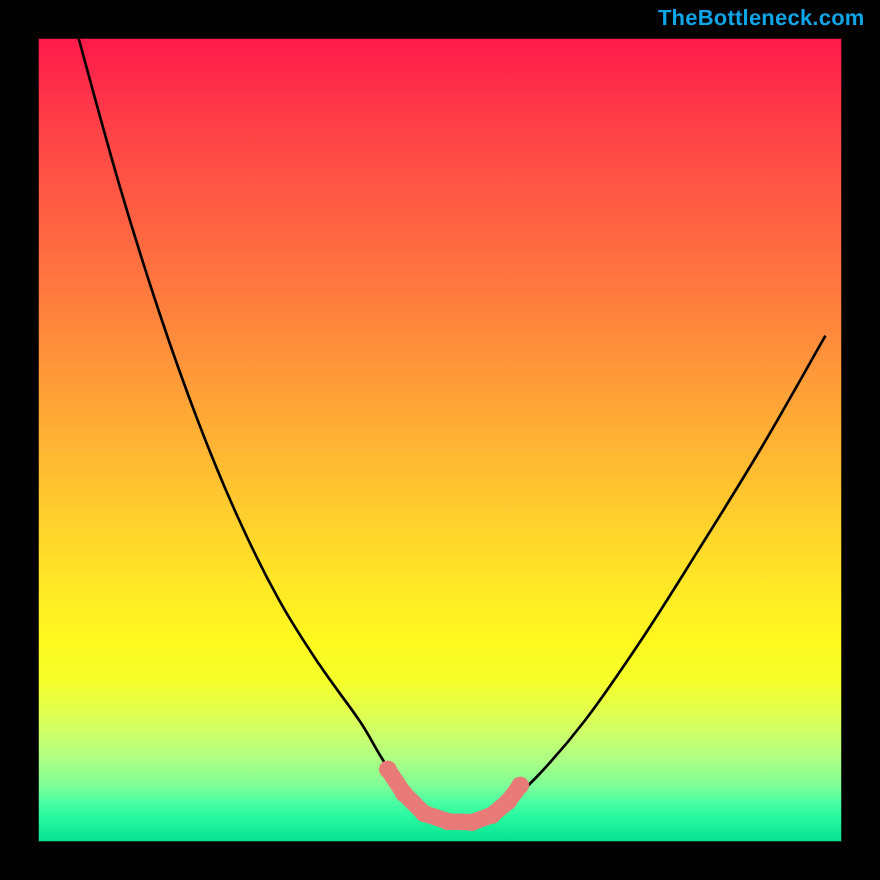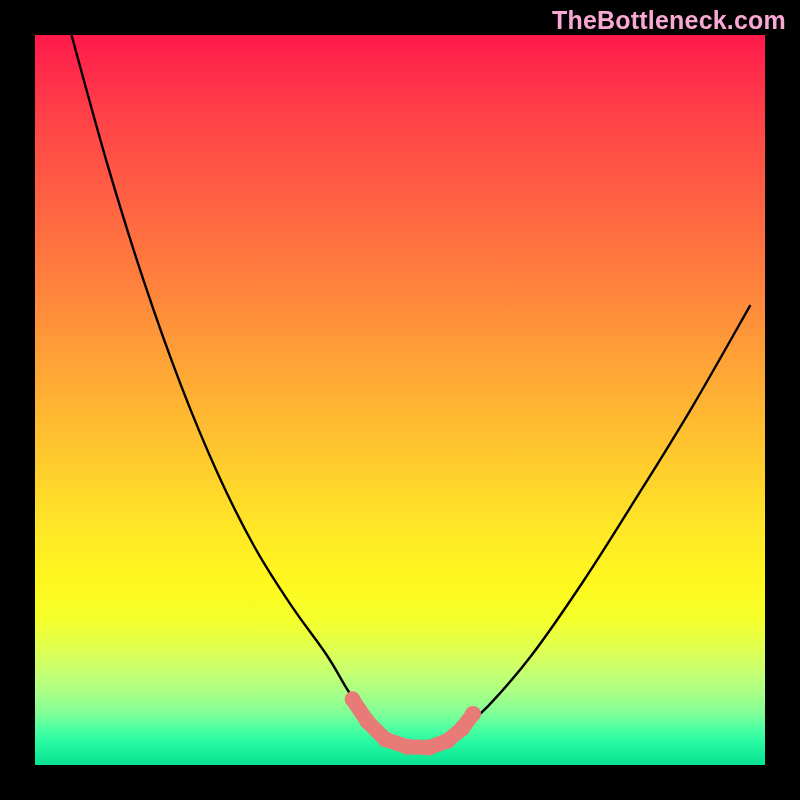--- a/index.html
+++ b/index.html
@@ -53,23 +53,23 @@
       #4dffa2 95%,
       #25f8a0 97%,
       #08e292 100%
     );
   }
   .watermark {
     position: absolute;
     top: 6px;
     right: 14px;
     font-family: Arial, Helvetica, sans-serif;
-    font-size: 25px;
+    font-size: 20px;
     font-weight: 600;
-    color: #f9a8d4;
+    color: #0ea5e9;
     letter-spacing: 0.2px;
   }
   svg.curve {
     position: absolute;
     top: 0;
     left: 0;
     width: 730px;
     height: 730px;
   }
 </style>

